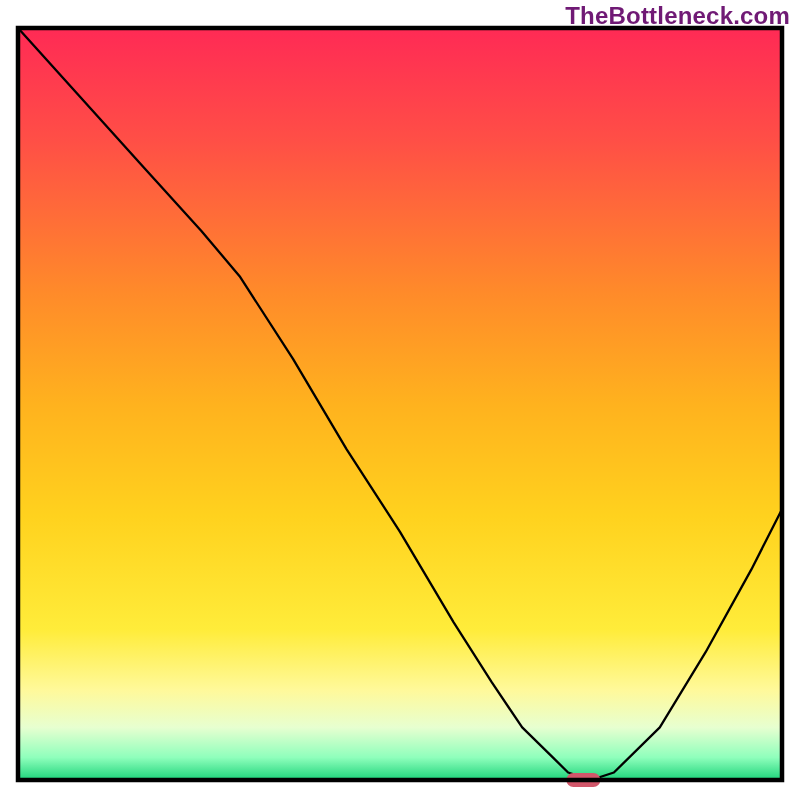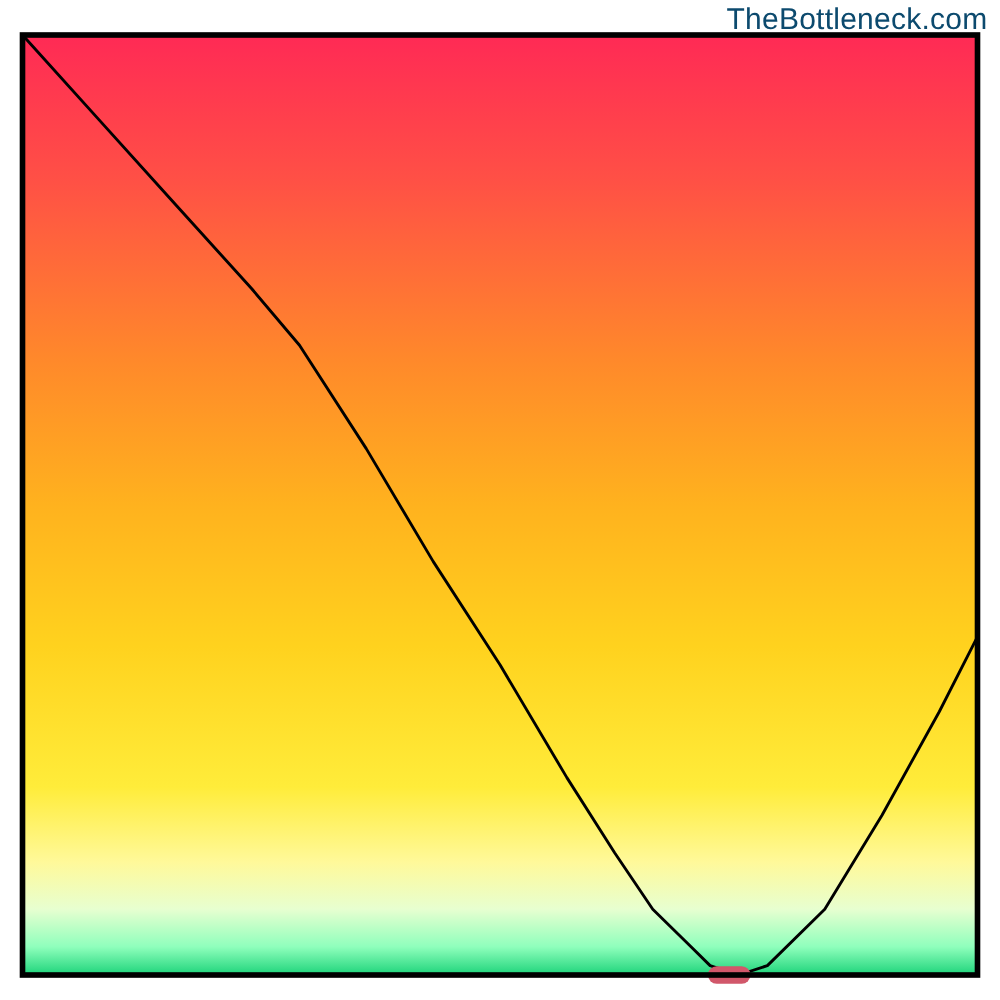--- a/index.html
+++ b/index.html
@@ -14,22 +14,22 @@
     position: relative;
     width: 800px;
     height: 800px;
   }
   .watermark {
     position: absolute;
     top: 2px;
     right: 10px;
     font-family: Arial, Helvetica, sans-serif;
     font-size: 24px;
-    font-weight: 400;
-    color: #0c4a6e;
+    font-weight: 700;
+    color: #701a75;
     letter-spacing: 0.2px;
   }
   svg.plot {
     position: absolute;
     left: 0;
     top: 0;
     width: 800px;
     height: 800px;
     display: block;
   }

